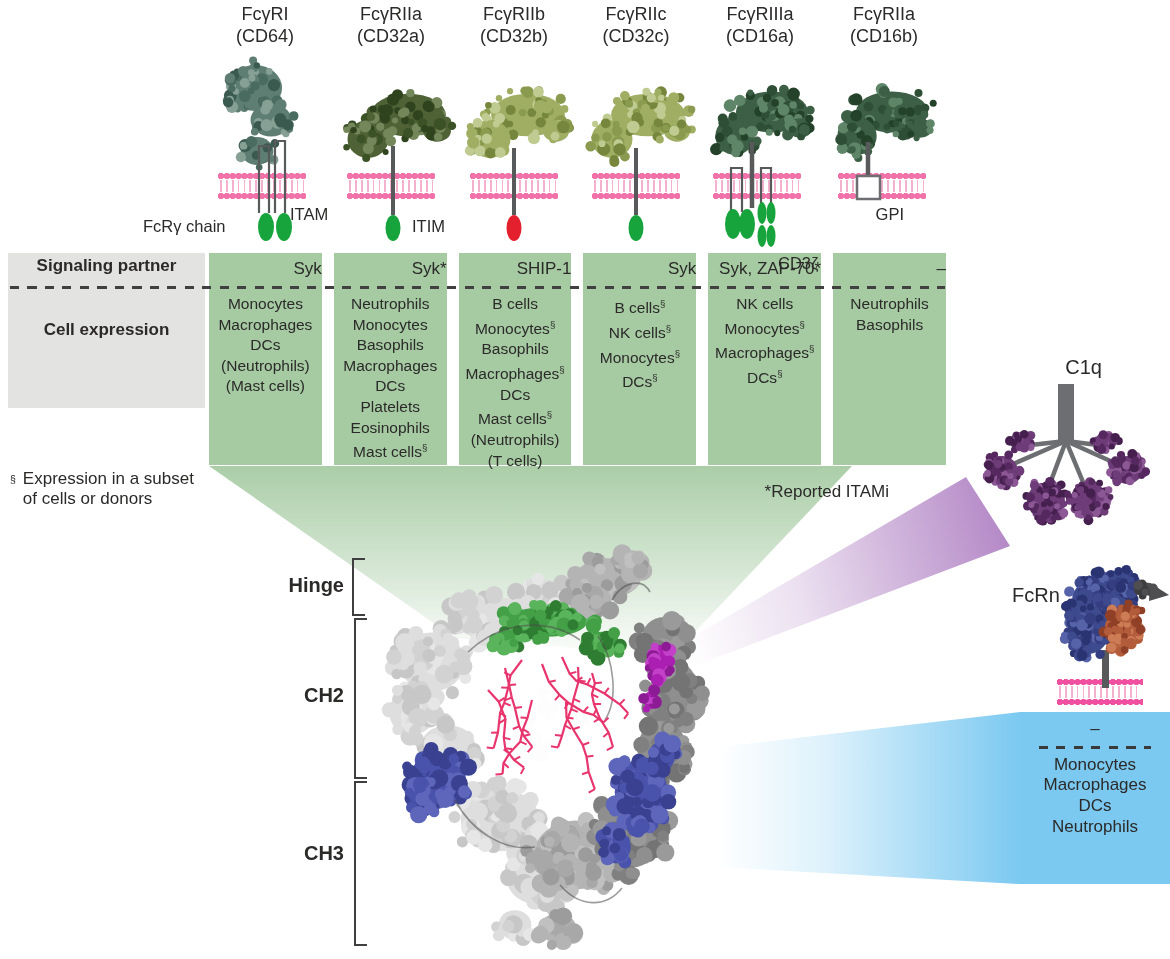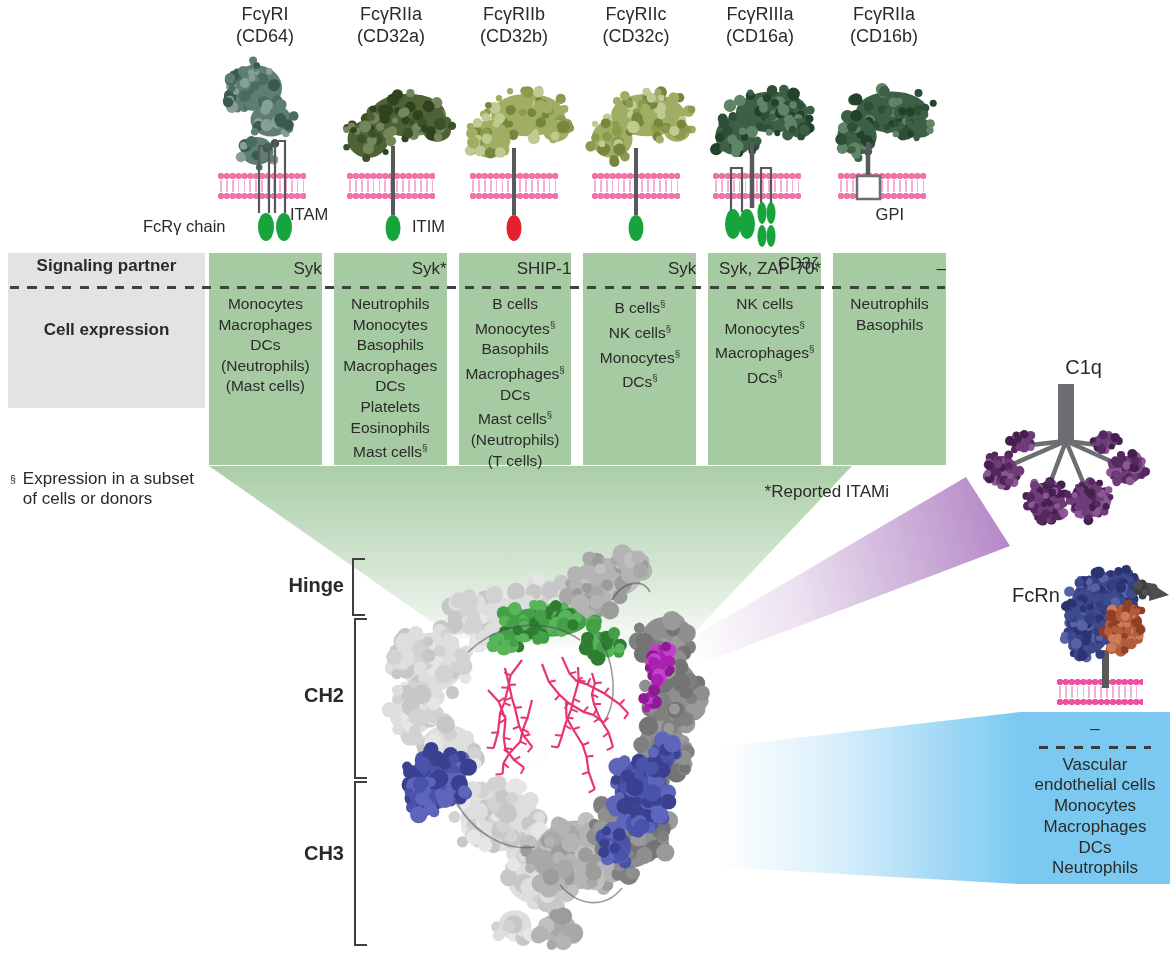--- a/index.html
+++ b/index.html
@@ -2310,21 +2310,20 @@
         <circle cx="1145.2" cy="592.1" r="3.6" fill="#4e4e50"></circle>
         <circle cx="1138.6" cy="584.8" r="4.4" fill="#4e4e50"></circle>
         <path d="M1150,583 L1169,595 L1149,601 Z" fill="#4e4e50"></path>
       </g>
   </svg>
 
   <div id="bluebox">
     <div>–</div>
     <div class="sep"></div>
     <div class="cells">
-        <div>Vascular endothelial cells</div>
         <div>Monocytes</div>
         <div>Macrophages</div>
         <div>DCs</div>
         <div>Neutrophils</div>
       </div>
   </div>
 
   <div class="txt rtitle" style="left:200px;top:4px;">
     <div>FcγRI</div>
       <div>(CD64)</div>

